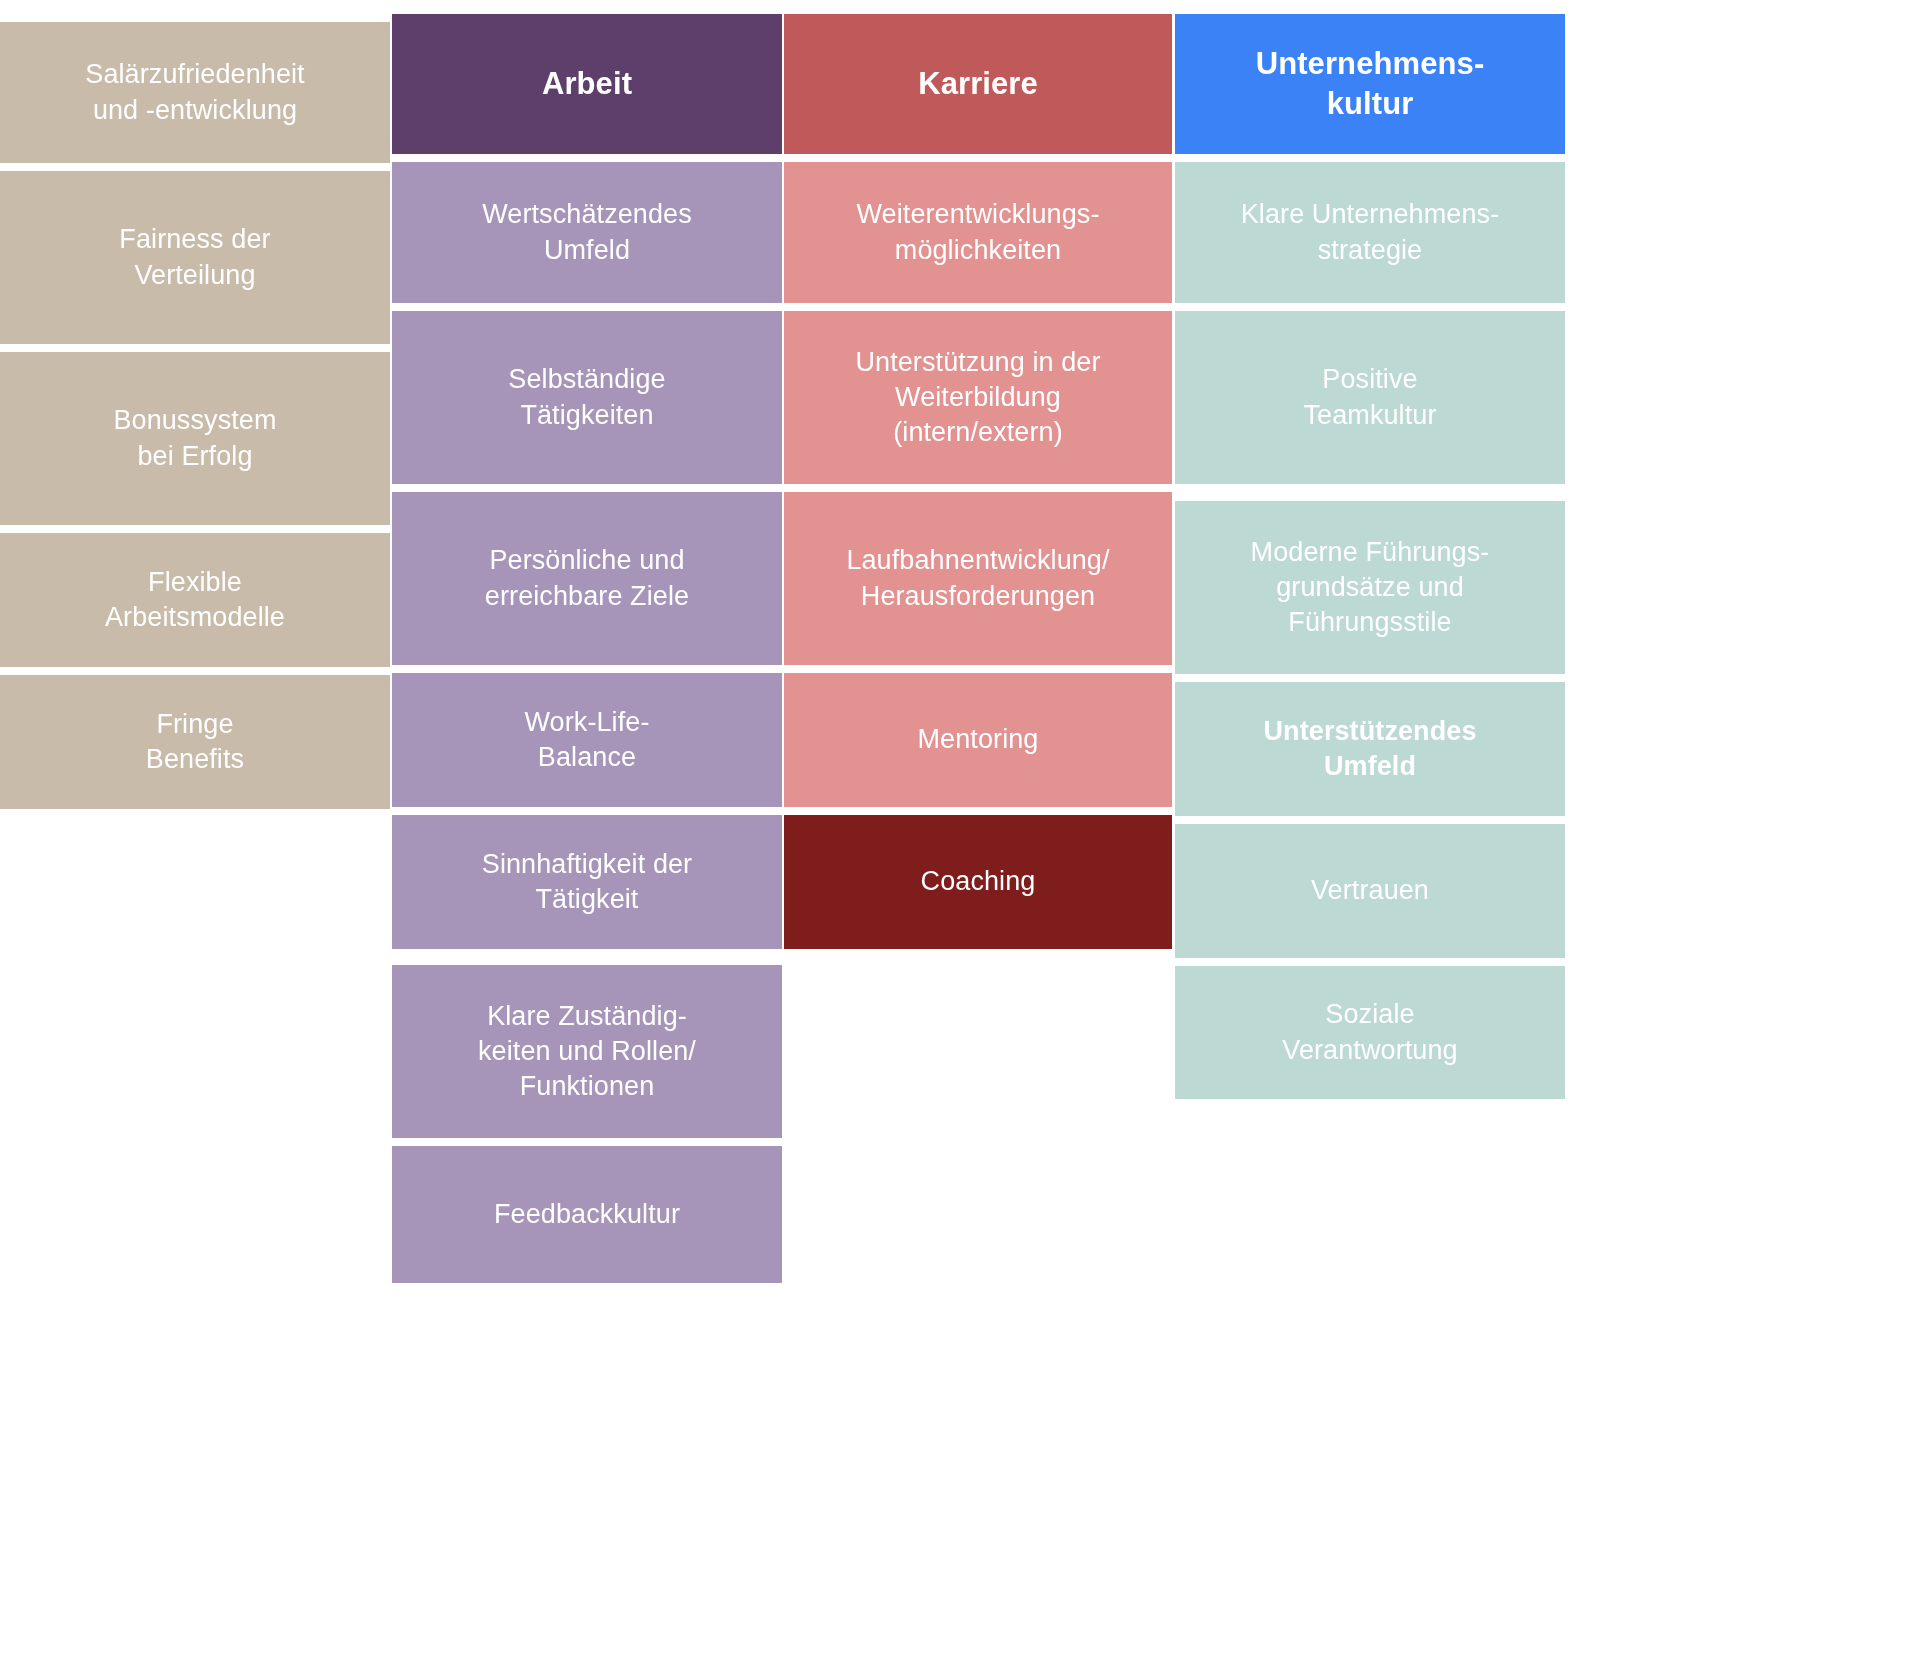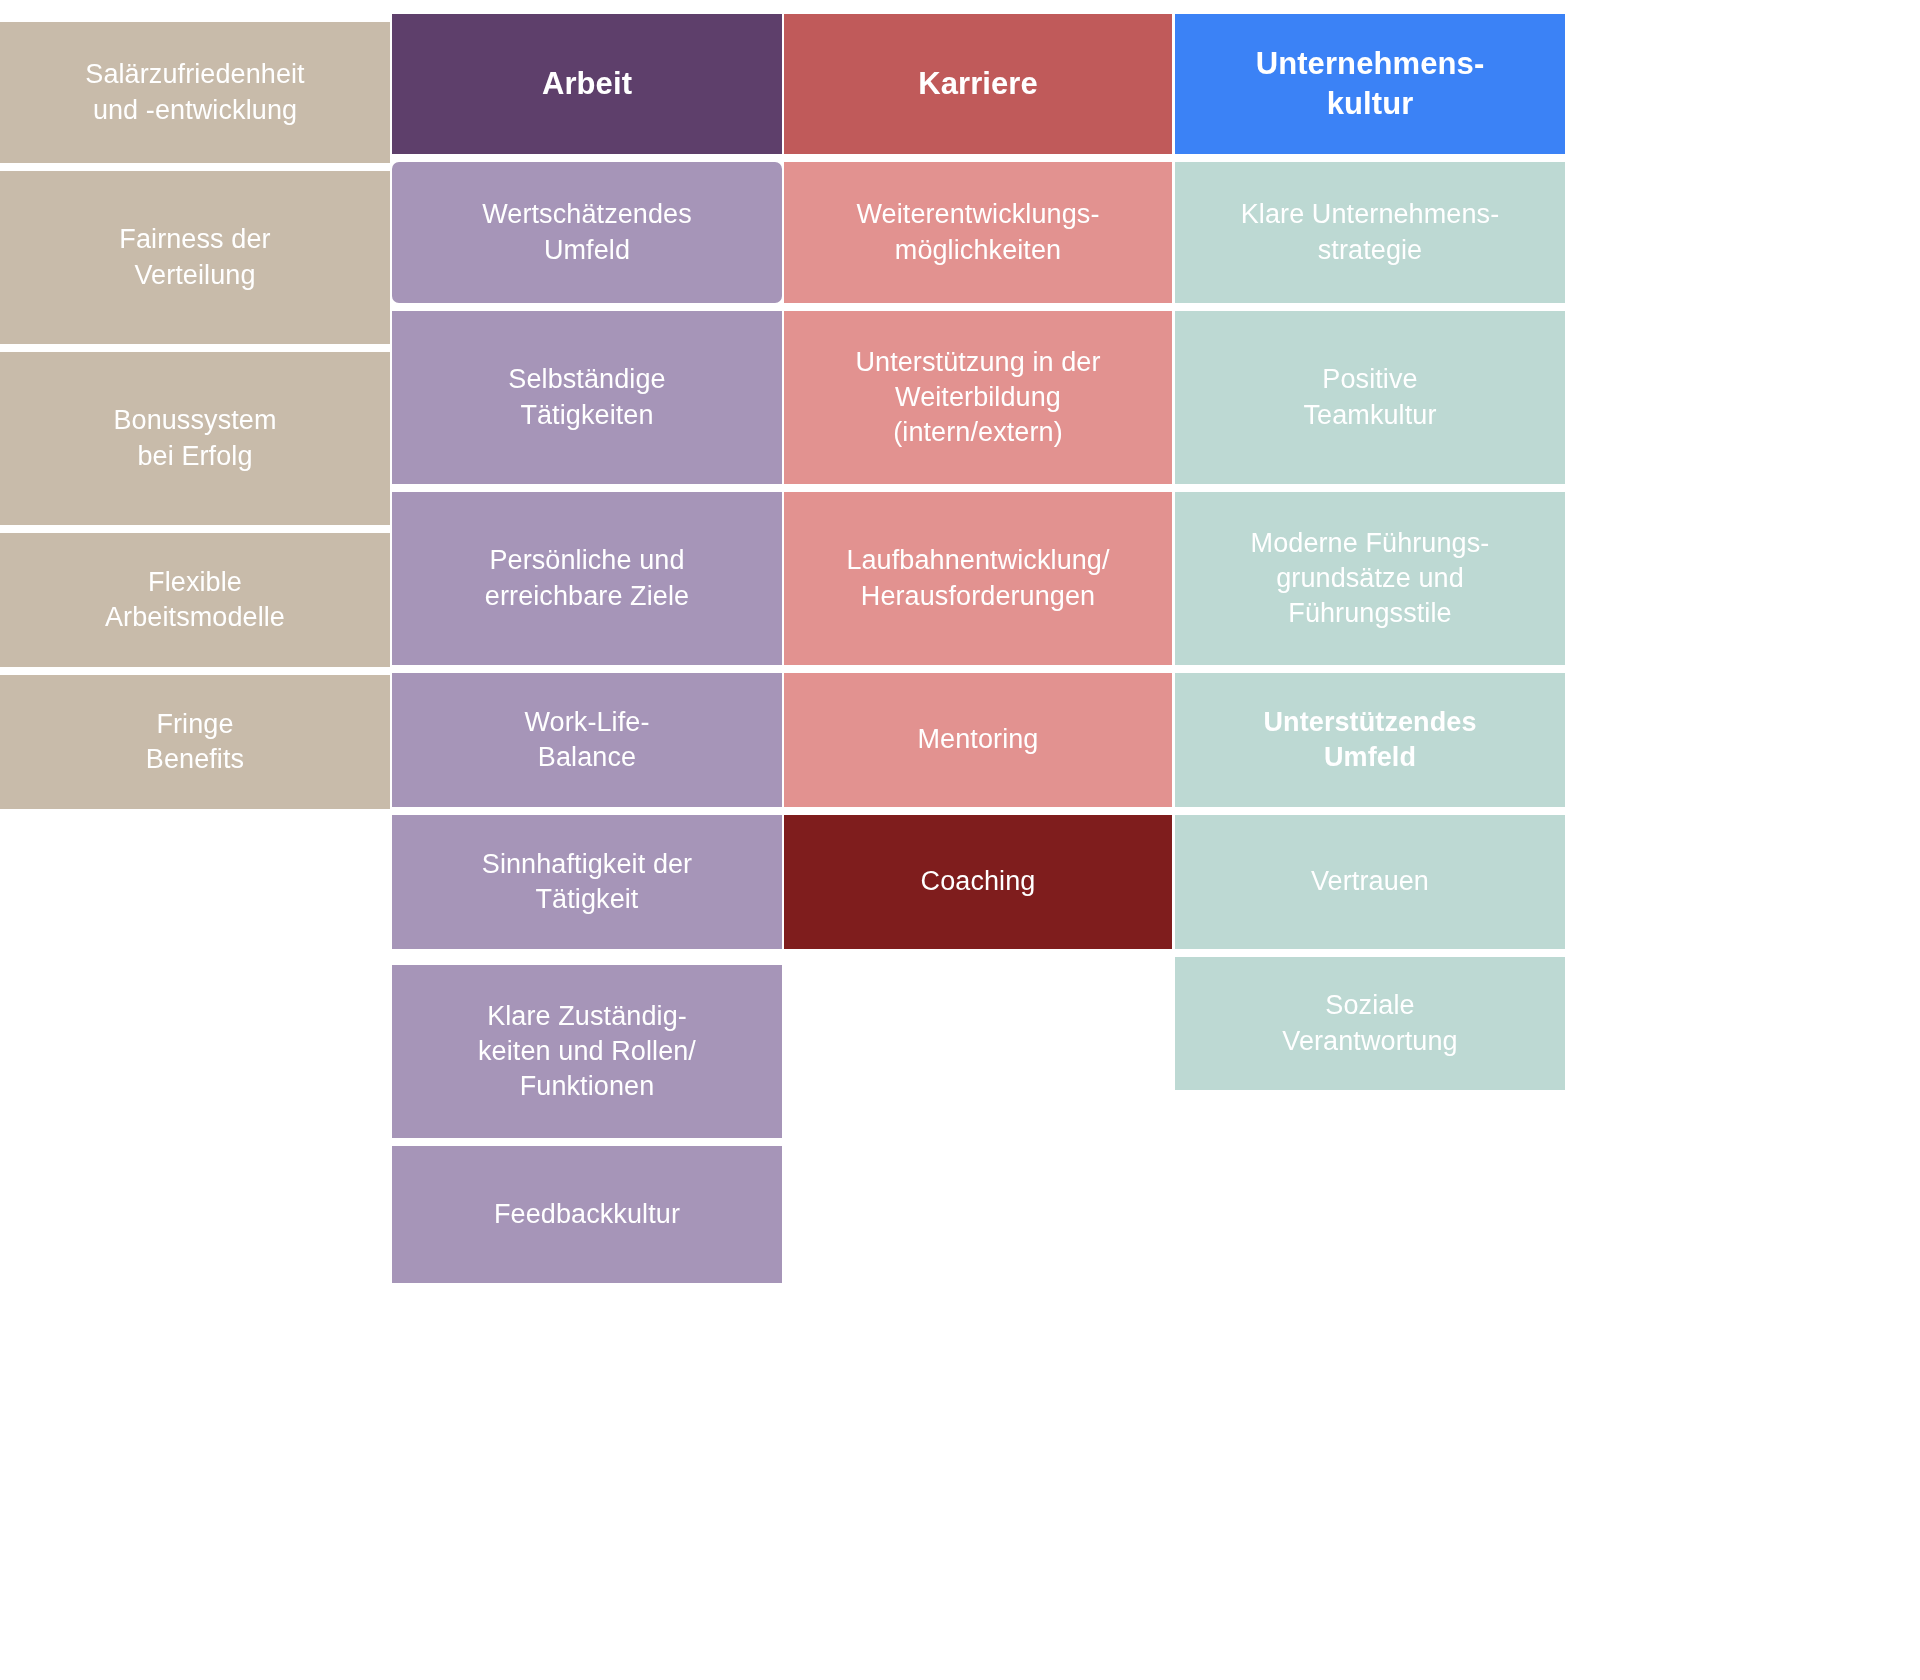--- a/index.html
+++ b/index.html
@@ -63,21 +63,21 @@
       <div class="gap" style="height: 8px; min-height: 8px;"></div>
       <div class="cell body" style="background: rgb(200, 187, 170); height: 134px; min-height: 134px;">Flexible
 Arbeitsmodelle</div>
       <div class="gap" style="height: 8px; min-height: 8px;"></div>
       <div class="cell body" style="background: rgb(200, 187, 170); height: 134px; min-height: 134px;">Fringe
 Benefits</div>
     </div>
     <div class="column" style="left: 392px; top: 14px; width: 390px;">
       <div class="cell header" style="background: rgb(94, 63, 107); height: 140px; min-height: 140px;">Arbeit</div>
       <div class="gap" style="height: 8px; min-height: 8px;"></div>
-      <div class="cell body" style="background: rgb(166, 149, 184); height: 141px; min-height: 141px; border-radius: 7px;">Wertschätzendes
+      <div class="cell body" style="background: rgb(166, 149, 184); height: 141px; min-height: 141px;">Wertschätzendes
 Umfeld</div>
       <div class="gap" style="height: 8px; min-height: 8px;"></div>
       <div class="cell body" style="background: rgb(166, 149, 184); height: 173px; min-height: 173px;">Selbständige
 Tätigkeiten</div>
       <div class="gap" style="height: 8px; min-height: 8px;"></div>
       <div class="cell body" style="background: rgb(166, 149, 184); height: 173px; min-height: 173px;">Persönliche und
 erreichbare Ziele</div>
       <div class="gap" style="height: 8px; min-height: 8px;"></div>
       <div class="cell body" style="background: rgb(166, 149, 184); height: 134px; min-height: 134px;">Work-Life-
 Balance</div>
@@ -112,21 +112,21 @@
     <div class="column" style="left: 1175px; top: 14px; width: 390px;">
       <div class="cell header" style="background: #3b82f6; height: 140px; min-height: 140px;">Unternehmens-
 kultur</div>
       <div class="gap" style="height: 8px; min-height: 8px;"></div>
       <div class="cell body" style="background: rgb(189, 217, 211); height: 141px; min-height: 141px;">Klare Unternehmens-
 strategie</div>
       <div class="gap" style="height: 8px; min-height: 8px;"></div>
       <div class="cell body" style="background: rgb(189, 217, 211); height: 173px; min-height: 173px;">Positive
 Teamkultur</div>
       <div class="gap" style="height: 8px; min-height: 8px;"></div>
-      <div class="cell body" style="background: rgb(189, 217, 211); height: 173px; min-height: 173px;">Moderne Führungs-
+      <div class="cell body" style="background: rgb(189, 217, 211); height: 173px; min-height: 173px; margin-top: 9px;">Moderne Führungs-
 grundsätze und
 Führungsstile</div>
       <div class="gap" style="height: 8px; min-height: 8px;"></div>
       <div class="cell body" style="background: rgb(189, 217, 211); height: 134px; min-height: 134px; font-weight: bold;">Unterstützendes
 Umfeld</div>
       <div class="gap" style="height: 8px; min-height: 8px;"></div>
       <div class="cell body" style="background: rgb(189, 217, 211); height: 134px; min-height: 134px; text-align: right;">Vertrauen</div>
       <div class="gap" style="height: 8px; min-height: 8px;"></div>
       <div class="cell body" style="background: rgb(189, 217, 211); height: 133px; min-height: 133px;">Soziale
 Verantwortung</div>

